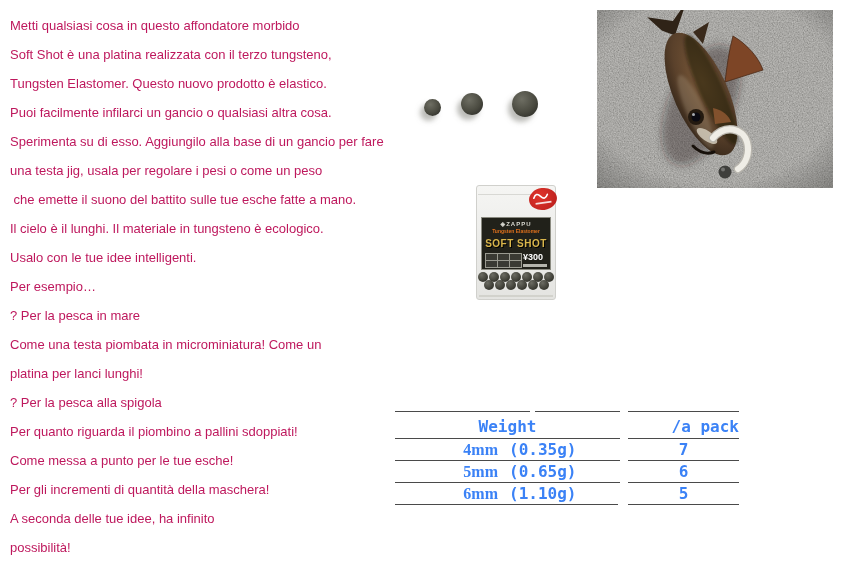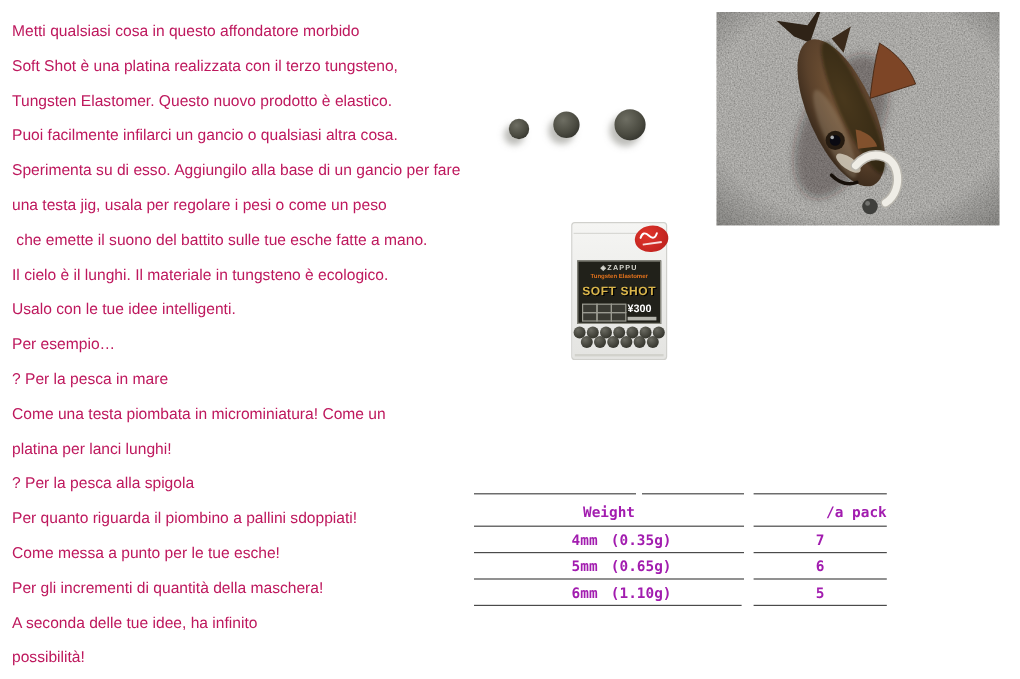--- a/index.html
+++ b/index.html
@@ -44,33 +44,33 @@
   .ball-row{display:flex;justify-content:center;gap:1px;}
   .ball-row + .ball-row{margin-top:-2px;}
   .ball{width:10px;height:10px;border-radius:50%;
         background:radial-gradient(circle at 35% 30%, #6b6b62, #3c3c34 65%, #2b2b25);}
 
   
   .photo{position:absolute;left:597px;top:10px;width:236px;height:178px;}
 
   
   .spec{position:absolute;left:393px;top:411px;width:348px;height:97px;
-        font-family:"DejaVu Sans Mono",monospace;font-weight:bold;font-size:12px;color:#a21caf;}
+        font-family:"DejaVu Sans Mono",monospace;font-weight:bold;font-size:16px;color:#3b82f6;}
   .ln{position:absolute;height:1px;background:#4a4a4a;}
   .lnA{left:2px;top:0;width:135px;}
   .lnB{left:142px;top:0;width:85px;}
   .lnC{left:235px;top:0;width:111px;}
   .lnD{left:2px;top:27px;width:225px;}  .lnE{left:235px;top:27px;width:111px;}
   .lnF{left:2px;top:49px;width:225px;}  .lnG{left:235px;top:49px;width:111px;}
   .lnH{left:2px;top:71px;width:225px;}  .lnI{left:235px;top:71px;width:111px;}
   .lnJ{left:2px;top:93px;width:223px;}  .lnK{left:235px;top:93px;width:111px;}
   .cell{position:absolute;line-height:16px;}
   .c-weight{left:2px;top:8px;width:225px;text-align:center;}
   .c-pack{left:235px;top:8px;width:111px;text-align:right;}
-  .c-size{left:2px;width:103px;text-align:right;}
+  .c-size{left:2px;width:103px;text-align:right;font-family:Liberation Serif, serif;}
   .c-grams{left:116px;}
   .c-num{left:235px;width:111px;text-align:center;}
   .r0{top:31px;} .r1{top:53px;} .r2{top:75px;}
 </style>
 </head>
 <body>
 
 <div class="page">
 
   <div class="desc">

